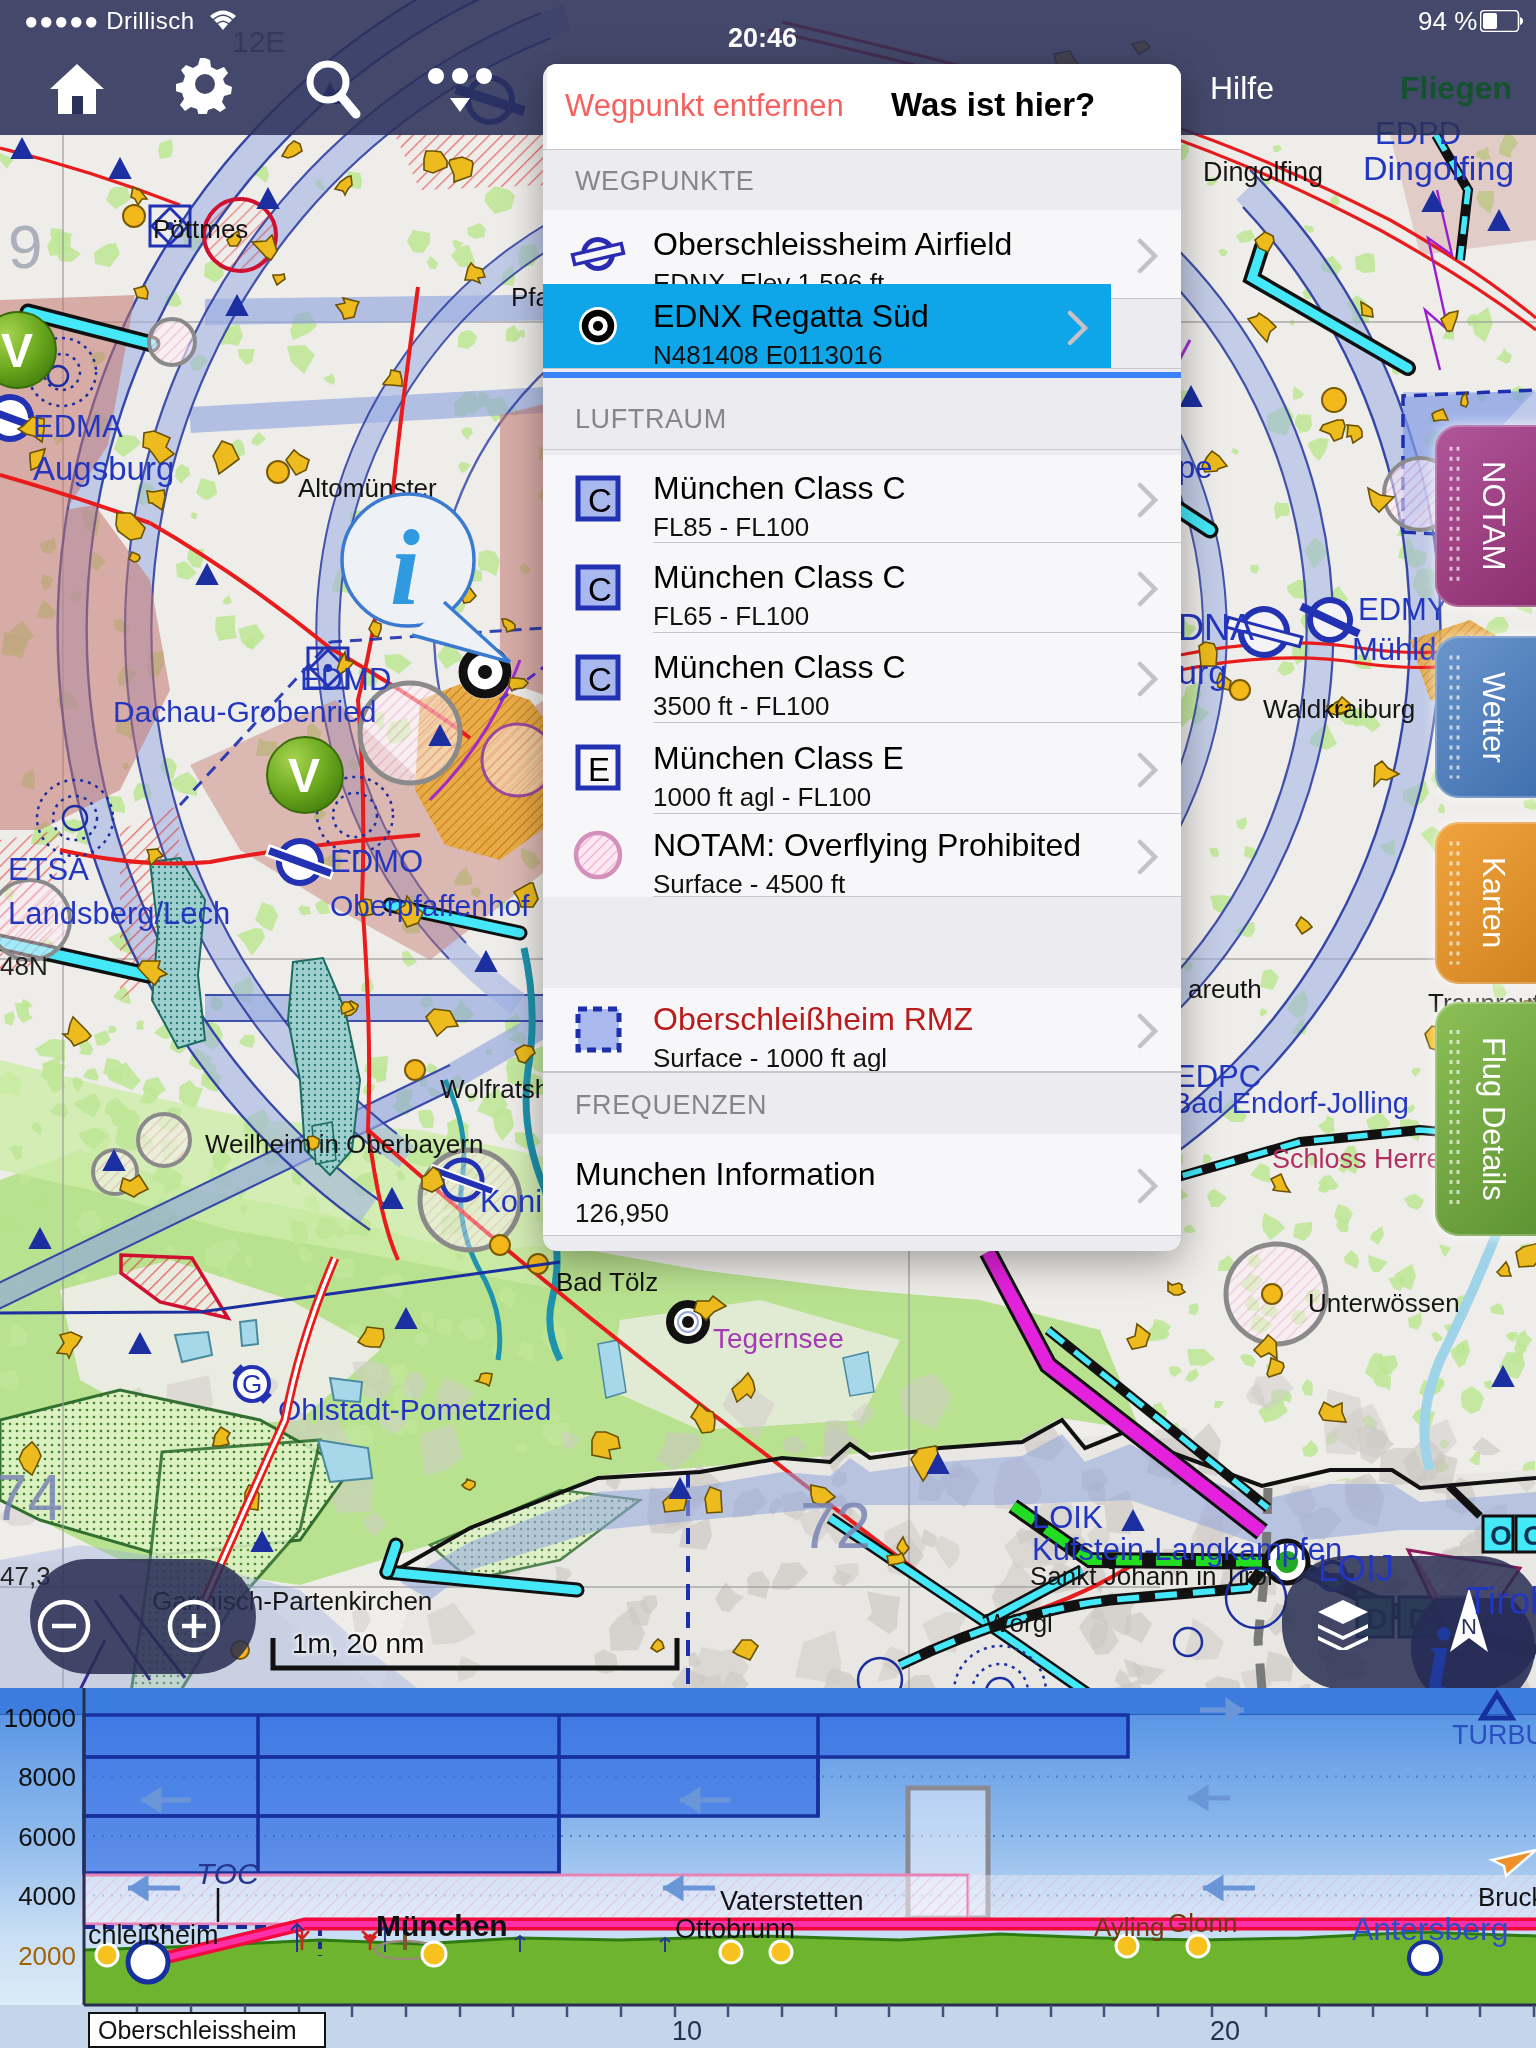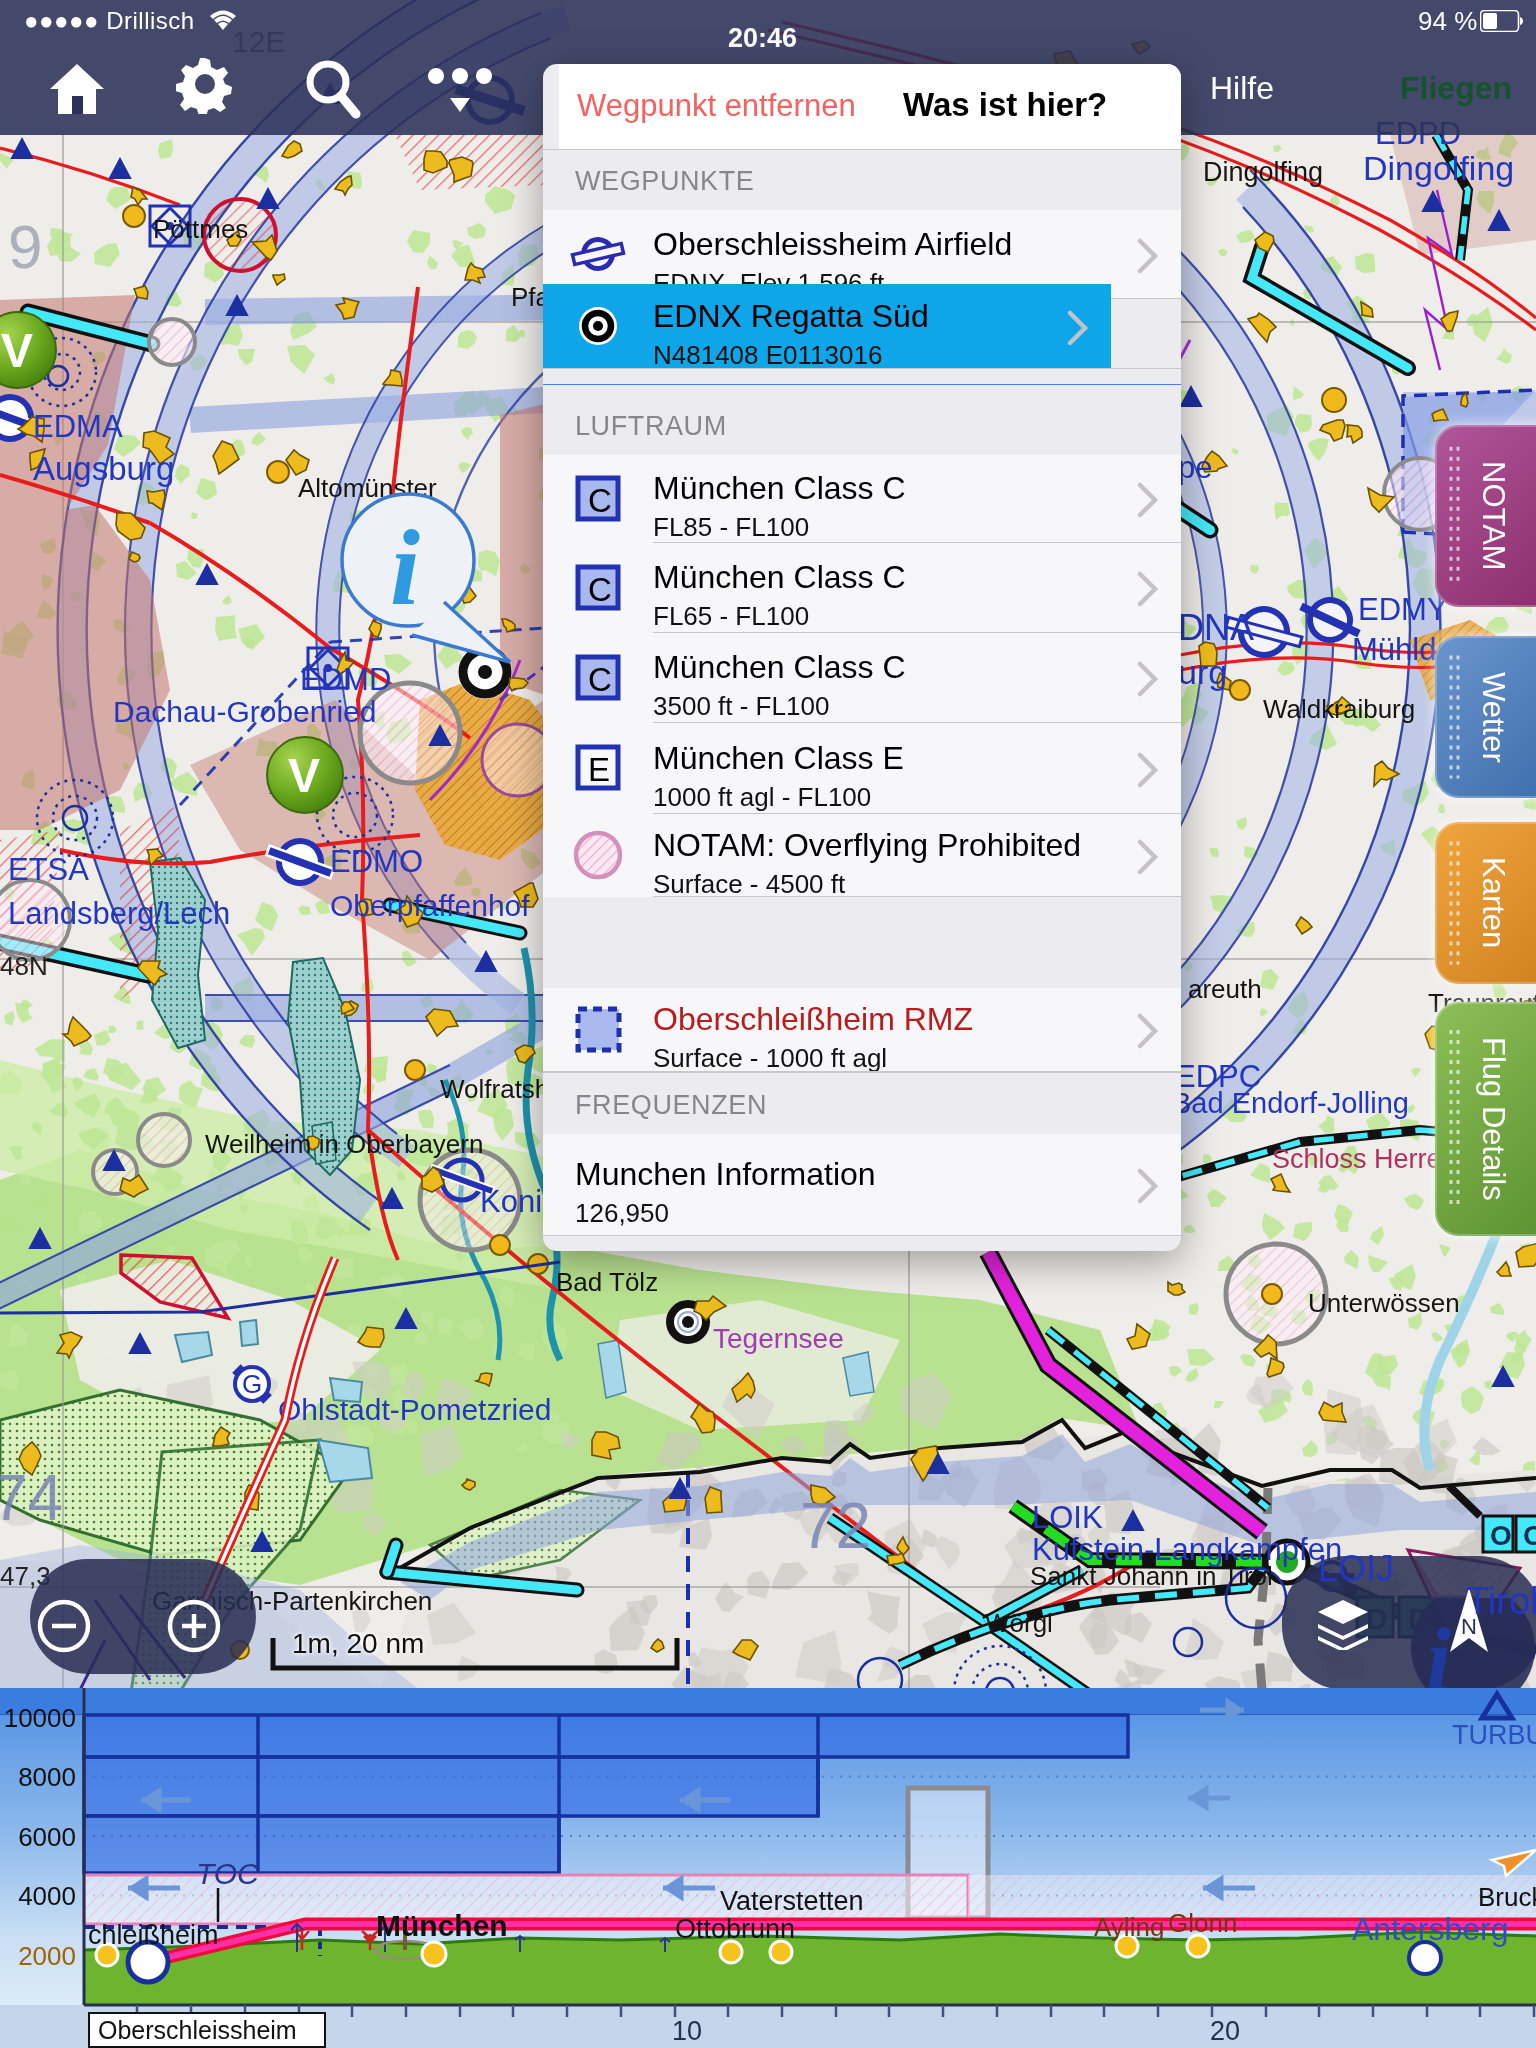--- a/index.html
+++ b/index.html
@@ -1436,21 +1436,21 @@
 <svg class="abs" style="left:428px;top:66px" width="64" height="52" viewBox="0 0 64 52">
       <circle cx="8" cy="10" r="8" fill="#fff"></circle>
       <circle cx="32" cy="10" r="8" fill="#fff"></circle>
       <circle cx="56" cy="10" r="8" fill="#fff"></circle>
       <path d="M22 32 L42 32 L32 46 Z" fill="#fff"></path>
     </svg>
 <div class="abs" style="left:1210px;top:70px;color:#fff;font-size:32px">Hilfe</div>
 <div class="abs" style="left:1400px;top:70px;color:#14532d;font-size:32px;font-weight:bold">Fliegen</div>
 
 <div class="abs" style="left:543px;top:64px;width:638px;height:1187px;background:#ebebf0;border-radius:14px;box-shadow:0 10px 40px rgba(0,0,0,0.35);overflow:hidden">
-<div class="abs" style="left:16px;top:0;width:638px;height:103px;background:#fff">
+<div class="abs" style="left:4px;top:0;width:638px;height:103px;background:#fff">
  <span class="abs" style="left:18px;top:24px;font-size:31px;color:#f5615e">Wegpunkt entfernen</span>
  <span class="abs" style="left:344px;top:22px;font-size:33px;font-weight:bold;color:#000">Was ist hier?</span>
 </div>
 <div class="abs" style="left:0;top:85px;width:638px;height:61px;background:#ebebf0;border-top:1px solid #c8c7cc;border-bottom:1px solid #c8c7cc">
 <div class="abs" style="left:32px;bottom:14px;font-size:27px;color:#86868b;letter-spacing:0.6px">WEGPUNKTE</div>
       </div>
       <div class="abs" style="left:0;top:146px;width:638px;height:89px;background:#f7f7f9">
 <svg class="abs" style="left:9px;top:14px" width="92" height="60" viewBox="0 0 92 60">
           <g transform="translate(46,30) rotate(-13)">
             <circle r="14.5" fill="#f7f7f9" stroke="#2a2ab2" stroke-width="5"></circle>
@@ -1472,21 +1472,21 @@
             <circle r="5" fill="#000"></circle>
           </g>
         </svg>
 <div class="abs" style="left:110px;top:13.5px;font-size:32px;color:#000">EDNX Regatta Süd</div>
 <div class="abs" style="left:110px;top:55.5px;font-size:26px;color:#111">N481408 E0113016</div>
 <svg class="abs" style="right:22px;top:25.5px" width="22" height="36" viewBox="0 0 22 36">
           <path d="M3 3 L18 18 L3 33" fill="none" stroke="#c4c2c8" stroke-width="4.5" stroke-linecap="round"></path>
         </svg>
 <div class="abs" style="left:0px;top:84px;width:638px;height:1px;background:#c8c7cc"></div>
       </div>
-      <div class="abs" style="left:0;top:320px;width:638px;height:71px;background:#ebebf0;border-top:1px solid #3b82f6;border-bottom:1px solid #c8c7cc">
+      <div class="abs" style="left:0;top:308px;width:638px;height:71px;background:#ebebf0;border-top:6px solid #3b82f6;border-bottom:1px solid #c8c7cc">
 <div class="abs" style="left:32px;bottom:14px;font-size:27px;color:#86868b;letter-spacing:0.6px">LUFTRAUM</div>
       </div>
       <div class="abs" style="left:0;top:391px;width:638px;height:88px;background:#f7f7f9">
 <svg class="abs" style="left:12px;top:14px" width="84" height="60" viewBox="0 0 84 60">
           <rect x="23" y="9" width="40" height="41" fill="#aab8f0" stroke="#2232b2" stroke-width="5"></rect>
           <text x="33" y="43" font-size="33" fill="#000" font-family="Liberation Sans">C</text>
         </svg>
 <div class="abs" style="left:110px;top:15.0px;font-size:32px;color:#000">München Class C</div>
 <div class="abs" style="left:110px;top:57.0px;font-size:26px;color:#111">FL85 - FL100</div>
 <svg class="abs" style="right:22px;top:27.0px" width="22" height="36" viewBox="0 0 22 36">

